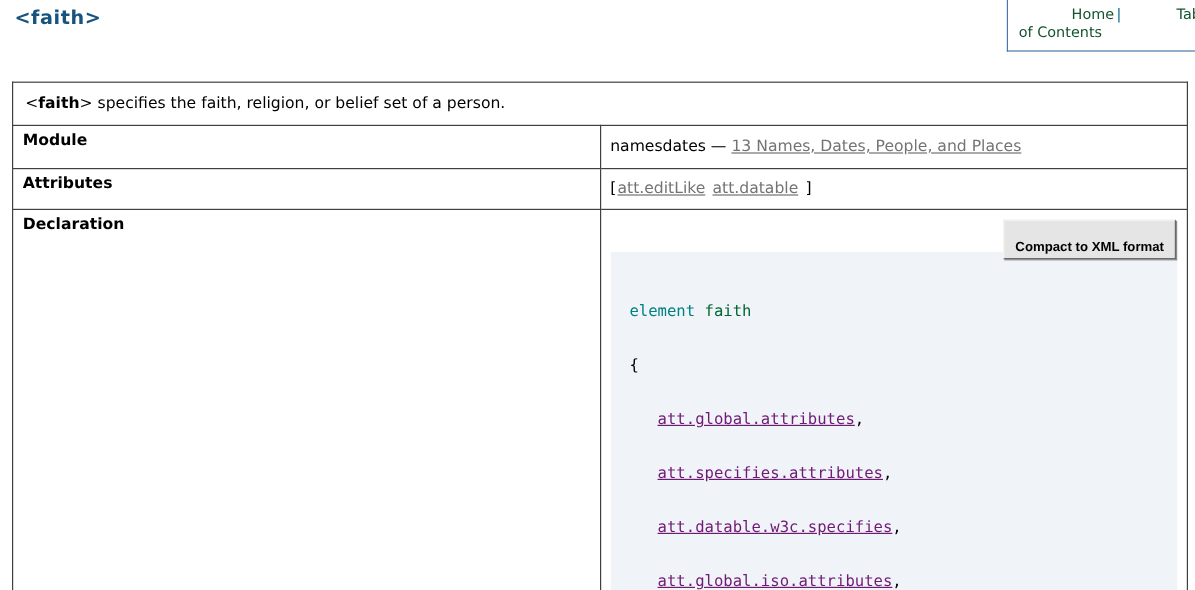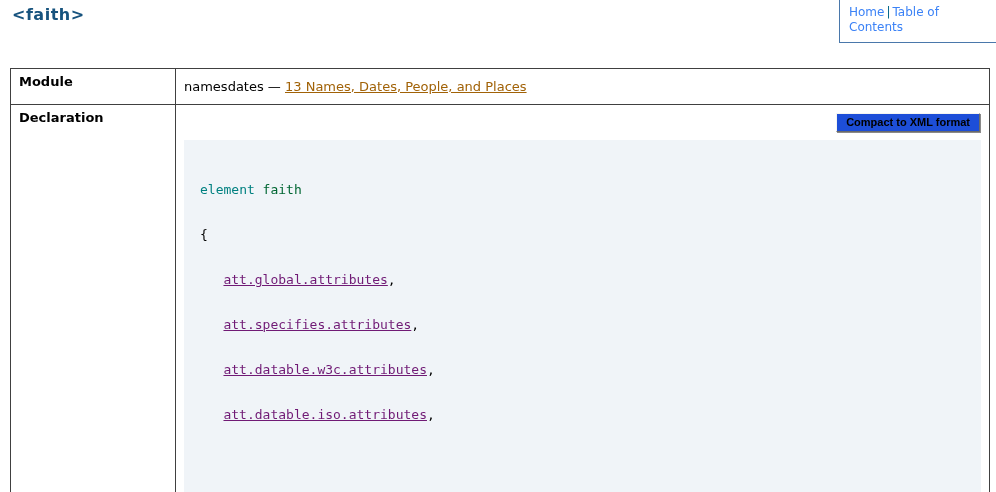--- a/index.html
+++ b/index.html
@@ -26,21 +26,21 @@
   .nav-box {
     position: absolute;
     top: 0; right: 0;
     width: 140px;
     padding: 5px 7px 7px 9px;
     border-left: 1px solid #4a78ab;
     border-bottom: 1px solid #4a78ab;
     font-size: 12px;
     line-height: 15px;
   }
-  .nav-box a { color: #3b82f6; text-decoration: none; cursor: pointer; }
+  .nav-box a { color: #14532d; text-decoration: none; cursor: pointer; margin-left: 44px; }
   .nav-sep { color: #006688; margin: 0 2px; }
   .nav-row2 { margin-top: 6px; }
   
   .doc-table {
     border-collapse: collapse;
     margin: 5px 0 0 10px;
     width: 980px;
     table-layout: fixed;
   }
   .doc-table td { border: 1px solid #404040; }
@@ -52,37 +52,37 @@
   }
   .value-cell { padding: 4px 8px; }
   .desc-cell { padding: 9px 10px; height: 17px; }
   .row-module td.value-cell, .row-attributes td.value-cell, .row-contained td.value-cell {
     vertical-align: middle;
   }
   .row-module { height: 36px; margin-top: 35px; }
   .row-attributes { height: 34px; }
   .tagword { font-weight: bold; }
   
-  .lnk { color: #a16207; text-decoration: underline; cursor: pointer; }
+  .lnk { color: #737373; text-decoration: underline; cursor: pointer; }
   .attr-open { margin-right: 1px; }
   .attr-gap { margin-left: 6px; }
   .attr-close { margin-left: 6px; }
   
   .btn-row { text-align: right; padding: 4px 1px 3px 0; height: 22px; }
   .xml-btn {
     display: inline-block;
     font-family: "Liberation Sans", "DejaVu Sans", sans-serif;
     font-size: 11px;
     font-weight: bold;
     color: #000;
-    background: #1d4ed8;
+    background: #e5e5e5;
     border: 1px solid;
     border-color: #f5f5f1 #6a6a6a #6a6a6a #f5f5f1;
     box-shadow: 1px 1px 0 #8a8a8a;
-    padding: 2px 9px 3px;
+    padding: 16px 9px 3px;
     cursor: pointer;
   }
   .code-block {
     background: #f0f4f8;
     margin: 2px 0 15px 0;
     padding: 12px 16px;
     font-family: "DejaVu Sans Mono", "Liberation Mono", monospace;
     font-size: 13px;
     line-height: 15px;
     white-space: pre;
@@ -97,40 +97,47 @@
 
 <div class="header">
   <div class="page-title">&lt;faith&gt;</div>
   <div class="nav-box">
     <div><a>Home</a><span class="nav-sep">|</span><a>Table of Contents</a></div>
   </div>
 </div>
 
 <table class="doc-table">
   <tbody>
+    <tr class="row-description">
+      <td class="desc-cell" colspan="2"><span>&lt;</span><span class="tagword">faith</span><span>&gt;</span><span> specifies the faith, religion, or belief set of a person.</span></td>
+    </tr>
 
     <tr class="row-module">
       <td class="label-cell">Module</td>
       <td class="value-cell"><span>namesdates — </span><a class="lnk">13 Names, Dates, People, and Places</a></td>
     </tr>
 
+    <tr class="row-attributes">
+      <td class="label-cell">Attributes</td>
+      <td class="value-cell"><span class="attr-open">[</span><a class="lnk">att.editLike</a><a class="lnk attr-gap">att.datable</a><span class="attr-close">]</span></td>
+    </tr>
 
     <tr class="row-declaration">
       <td class="label-cell">Declaration</td>
       <td class="value-cell">
         <div class="btn-row">
           <button class="xml-btn">Compact to XML format</button>
         </div>
         <div class="code-block">
           <div><span class="kw">element</span><span class="elname">faith</span></div>
           <div>{</div>
           <div class="ref-line"><a>att.global.attributes</a><span>,</span></div>
           <div class="ref-line"><a>att.specifies.attributes</a><span>,</span></div>
-          <div class="ref-line"><a>att.datable.w3c.attributes</a><span>,</span></div>
-          <div class="ref-line"><a>att.datable.iso.attributes</a><span>,</span></div>
+          <div class="ref-line"><a>att.datable.w3c.specifies</a><span>,</span></div>
+          <div class="ref-line"><a>att.global.iso.attributes</a><span>,</span></div>
           
           
         </div>
       </td>
     </tr>
 
   </tbody>
 </table>
 
 </body></html>

